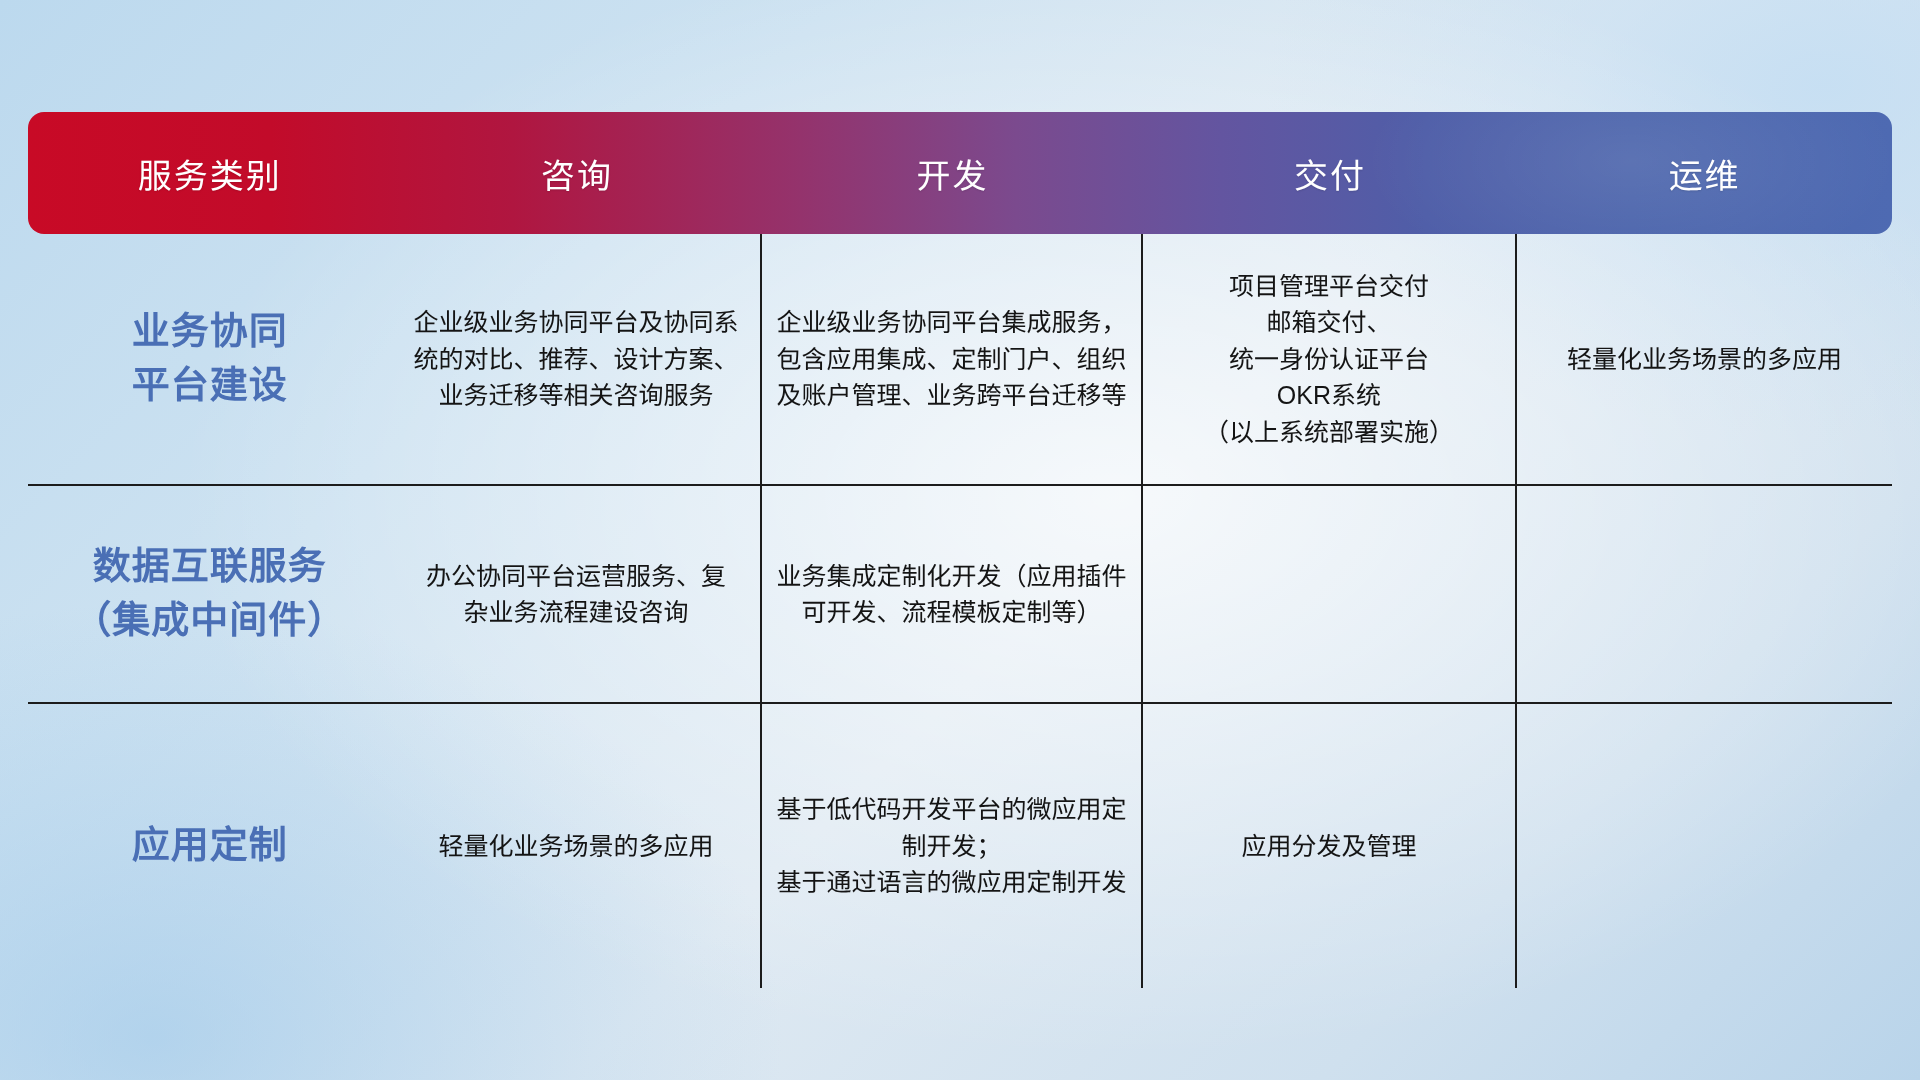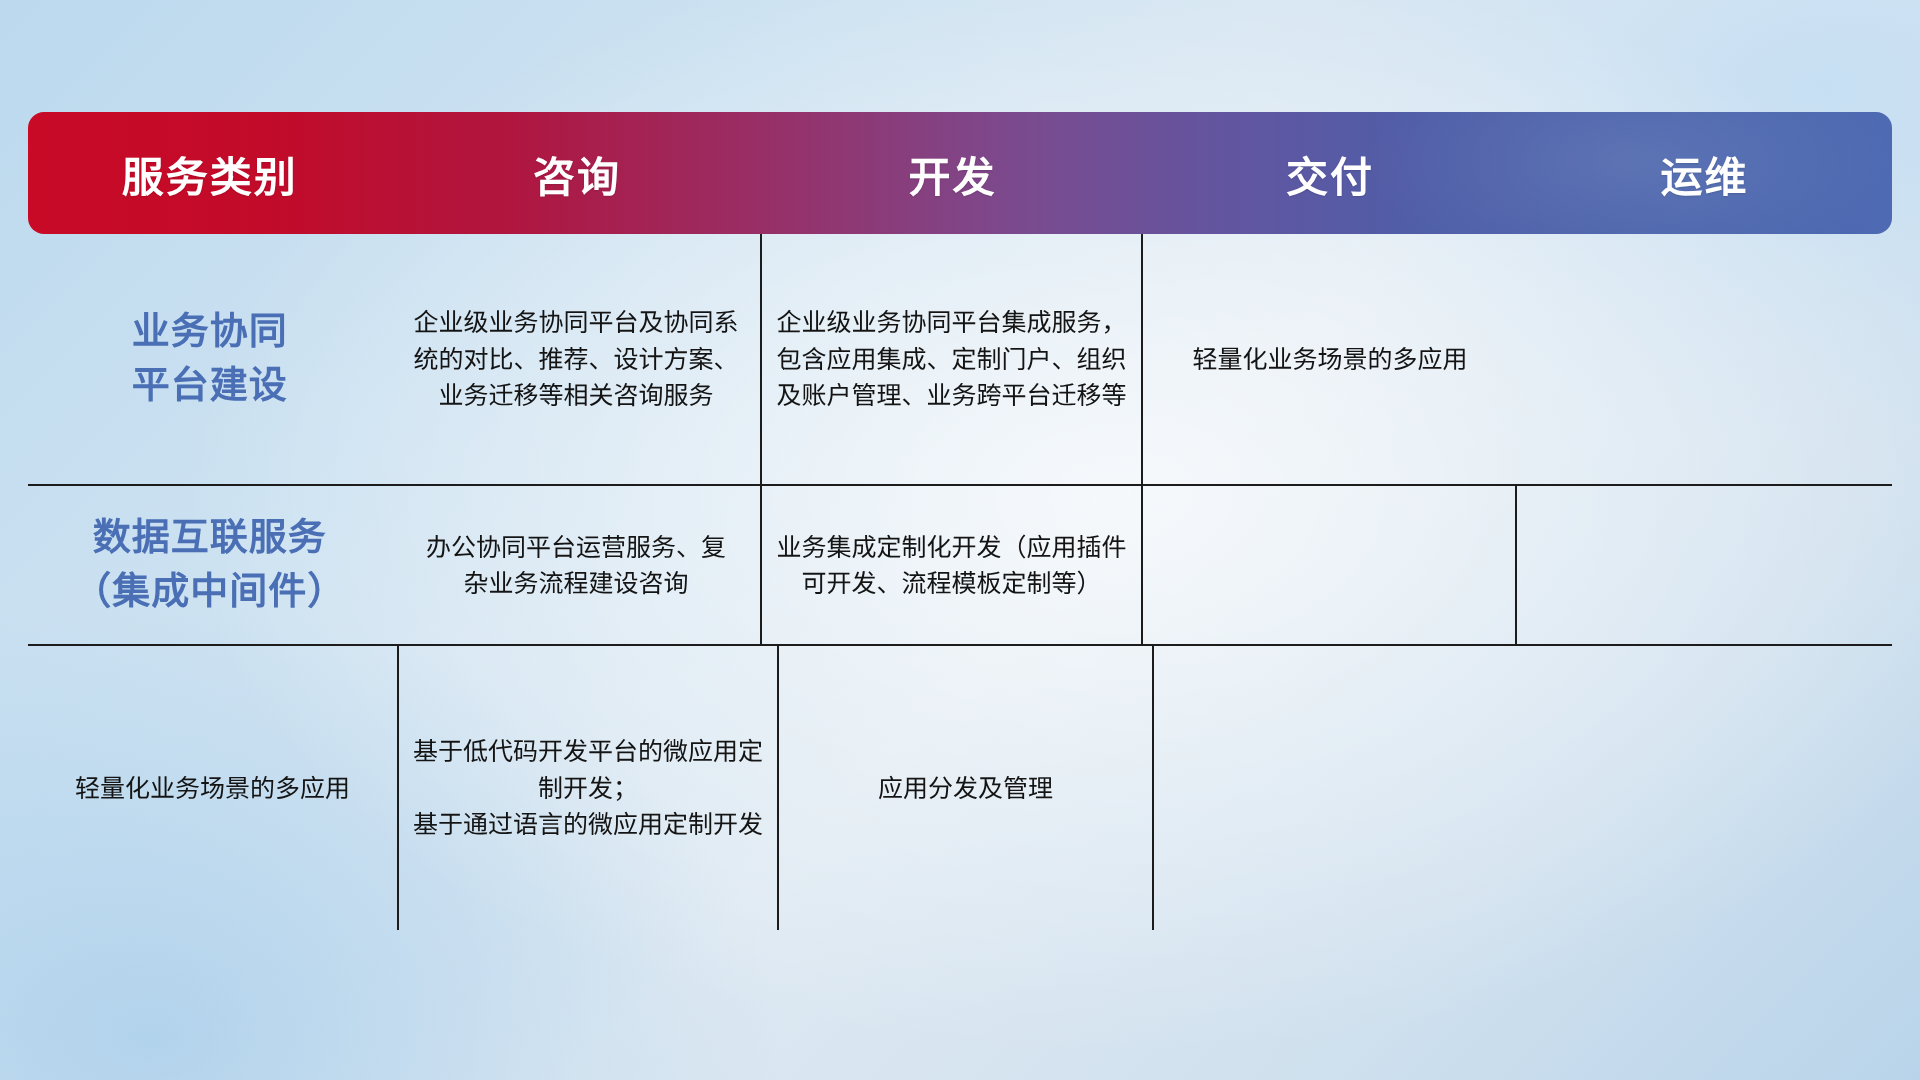--- a/index.html
+++ b/index.html
@@ -48,38 +48,38 @@
   #header-row::after{
     content:"";
     position:absolute;inset:0;
     background:
       radial-gradient(ellipse 380px 180px at 86% 40%, rgba(255,255,255,0.10), rgba(255,255,255,0) 70%);
     pointer-events:none;
   }
   .hcell{
     display:flex;align-items:center;justify-content:center;
     color:#ffffff;
-    font-size:42px;
-    font-weight:bold;
+    font-size:34px;
+    font-weight:normal;
     letter-spacing:2px;
     position:relative;z-index:2;
     text-shadow:0 1px 2px rgba(0,0,0,0.12);
   }
   
   #body-rows{
     position:relative;
     height:718px;
   }
   .brow{
     display:flex;
     position:relative;
     box-sizing:border-box;
   }
   .brow.r1{height:250px;}
-  .brow.r2{height:160px;}
+  .brow.r2{height:218px;}
   .brow.r3{height:286px;}
   .brow.r2, .brow.r3{border-top:2.5px solid #1c1c1c;}
 
   .bcell{
     display:flex;align-items:center;justify-content:center;
     box-sizing:border-box;
     padding:6px 14px;
     text-align:center;
     position:relative;
   }
@@ -135,20 +135,27 @@
         <div class="bcell c2 sep">
           <span class="body-text">企业级业务协同平台及协同系
 统的对比、推荐、设计方案、
 业务迁移等相关咨询服务</span>
         </div>
         <div class="bcell c3 sep">
           <span class="body-text">企业级业务协同平台集成服务，
 包含应用集成、定制门户、组织
 及账户管理、业务跨平台迁移等</span>
         </div>
+        <div class="bcell c4 sep">
+          <span class="body-text">项目管理平台交付
+邮箱交付、
+统一身份认证平台
+OKR系统
+（以上系统部署实施）</span>
+        </div>
         <div class="bcell c5">
           <span class="body-text">轻量化业务场景的多应用</span>
         </div>
       </div>
 
       <div class="brow r2">
         <div class="bcell c1">
           <span class="label-text">数据互联服务
 （集成中间件）</span>
         </div>
@@ -162,20 +169,23 @@
         </div>
         <div class="bcell c4 sep">
           <span class="body-text empty"></span>
         </div>
         <div class="bcell c5">
           <span class="body-text empty"></span>
         </div>
       </div>
 
       <div class="brow r3">
+        <div class="bcell c1">
+          <span class="label-text">应用定制</span>
+        </div>
         <div class="bcell c2 sep">
           <span class="body-text">轻量化业务场景的多应用</span>
         </div>
         <div class="bcell c3 sep">
           <span class="body-text">基于低代码开发平台的微应用定
 制开发；
 基于通过语言的微应用定制开发</span>
         </div>
         <div class="bcell c4 sep">
           <span class="body-text">应用分发及管理</span>

